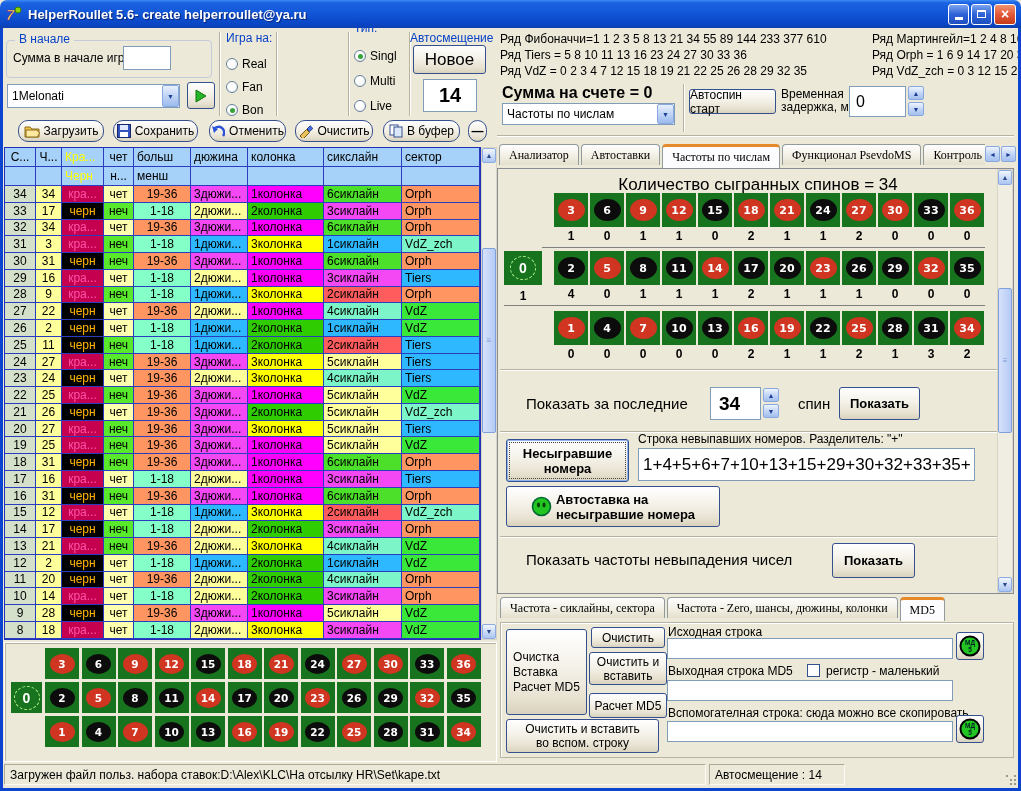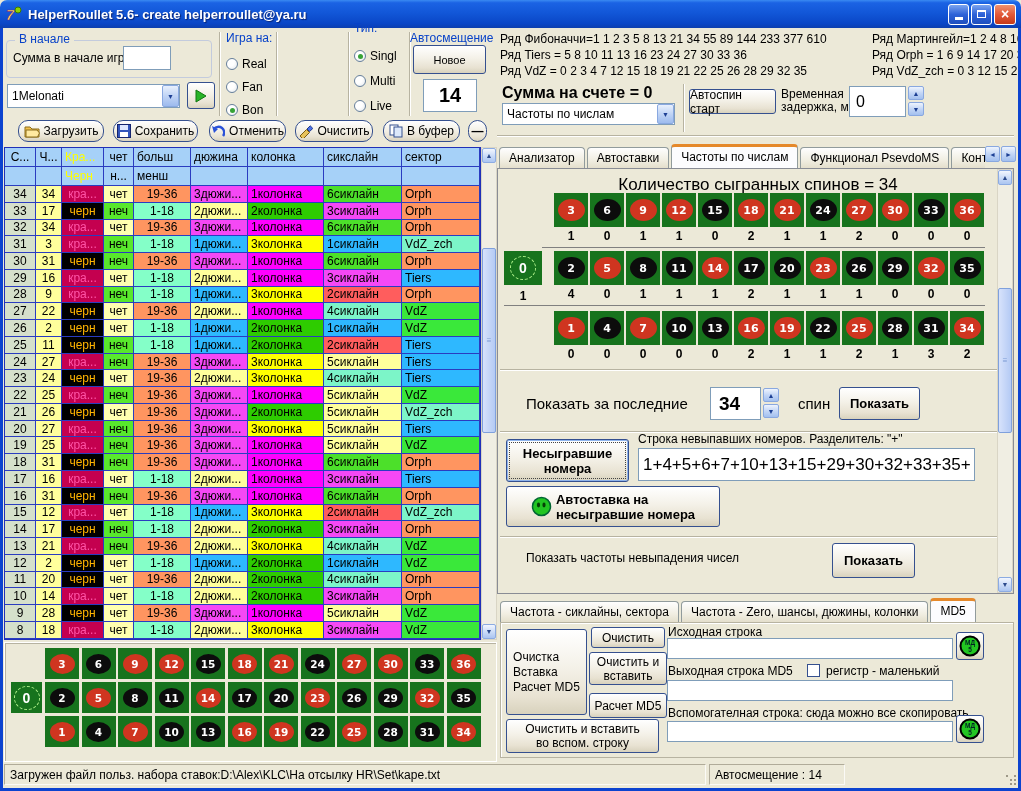--- a/index.html
+++ b/index.html
@@ -60,21 +60,21 @@
   #presetCombo{left:7px;top:84px;width:173px;height:24px;}
   #playBtn{left:187px;top:82px;width:28px;height:27px;}
   #playBtn svg{display:block;}
   .rgroup{position:absolute;display:flex;flex-direction:column;}
   #rg0{left:226px;top:31px;}   #rg0 .ritem{margin-top:9px;}
   #rg1{left:282px;top:31px;}   #rg1 .ritem{margin-top:5px;}
   #rg2{left:354px;top:21px;}   #rg2 .ritem{margin-top:11px;}
   #sepA{left:219px;top:32px;height:84px;} #sepB{left:276px;top:32px;height:84px;}
   #sepC{left:348px;top:32px;height:84px;} #sepD{left:409px;top:32px;height:84px;}
   #autoshiftLbl{position:absolute;left:410px;top:31px;width:82px;color:#0842c8;}
-  #newBtn{left:413px;top:45px;width:73px;height:29px;font-size:11px;}
+  #newBtn{left:413px;top:45px;width:73px;height:29px;font-size:17px;}
   #shiftVal{left:423px;top:79px;width:54px;height:33px;justify-content:center;font-size:20px;font-weight:bold;}
   .toolbtn{top:120px;height:22px;border-radius:10px;}
   #btnLoad{left:18px;width:86px;} #btnSave{left:113px;width:85px;} #btnUndo{left:209px;width:77px;}
   #btnClear{left:295px;width:78px;} #btnCopy{left:383px;width:77px;}
   #btnMinus{left:468px;width:19px;font-weight:bold;}
   
   #resultsTable{position:absolute;left:4px;top:147px;width:477px;height:493px;border:1px solid #2030b8;background:#a6d1f8;overflow:hidden;}
   .trow{display:grid;grid-template-columns:31px 26px 42px 30px 57px 57px 76px 78px 1fr;}
   .trow.thead{height:19px;} .trow.tdata{height:16.78px;}
   .tcell{border-right:1px solid #2a3cc0;border-bottom:1px solid #2a3cc0;display:flex;align-items:center;
@@ -102,21 +102,21 @@
   #seriesRight{position:absolute;left:872px;top:31px;width:146px;line-height:16px;white-space:nowrap;overflow:hidden;}
   #balance{position:absolute;left:502px;top:84px;font-size:16px;font-weight:bold;}
   #freqCombo{left:502px;top:103px;width:173px;height:22px;}
   #sepE{left:683px;top:84px;height:48px;}
   #autospinBtn{left:689px;top:89px;width:87px;height:25px;}
   #delayLbl{position:absolute;left:781px;top:88px;white-space:pre-line;line-height:13px;}
   #delayBox{left:849px;top:86px;width:57px;height:31px;font-size:16px;padding-left:6px;}
   #delayArrows{left:908px;top:86px;}
   #hr1{left:497px;top:135px;width:517px;}
   
-  .tabstrip{position:absolute;display:flex;align-items:flex-end;overflow:hidden;}
+  .tabstrip{position:absolute;display:flex;align-items:flex-start;overflow:hidden;font-family:Liberation Serif, serif;}
   #topTabs{left:499px;top:144px;width:486px;height:24px;}
   #bottomTabs{left:500px;top:597px;width:514px;height:25px;}
   .tab{flex:none;padding:3px 9px 3px 9px;background:linear-gradient(180deg,#fefefe,#f1eee2 60%,#e4dfcc);
     border:1px solid #919b9c;border-bottom:none;border-radius:4px 4px 0 0;margin-right:2px;height:21px;
     white-space:nowrap;overflow:hidden;}
   .tab.active{background:#fcfcfe;border-top:3px solid #e5892b;height:24px;padding-top:3px;z-index:2;}
   #tabArrows{position:absolute;left:985px;top:146px;display:flex;gap:1px;z-index:3;}
   #tabArrows .sbtn{width:15px;height:16px;}
   
   #mainPanel{position:absolute;left:497px;top:168px;width:517px;height:426px;border:1px solid #898c95;background:#ece9d8;}
@@ -138,21 +138,21 @@
   #showLbl{position:absolute;left:28px;top:226px;font-size:15px;}
   #showVal{left:212px;top:218px;width:51px;height:33px;font-size:19px;font-weight:bold;padding-left:8px;}
   #showArrows{left:265px;top:219px;}
   #showSuffix{position:absolute;left:300px;top:226px;font-size:15px;}
   #showBtn{left:341px;top:218px;width:81px;height:33px;font-weight:bold;font-size:13px;}
   #missedBtn{left:8px;top:270px;width:123px;height:43px;font-weight:bold;font-size:13px;white-space:pre-line;text-align:center;}
   #missedLbl{position:absolute;left:140px;top:263px;}
   #missedInp{position:absolute;left:140px;top:279px;width:337px;height:33px;border:1px solid #7f9db9;background:#fff;
     font-size:17px;font-family:"Liberation Sans",sans-serif;padding:0 4px;}
   #autobetBtn{left:8px;top:317px;width:214px;height:41px;font-weight:bold;font-size:13px;white-space:pre-line;}
-  #fsLbl{position:absolute;left:28px;top:382px;font-size:12px;}
+  #fsLbl{position:absolute;left:28px;top:382px;font-size:15px;}
   #fsBtn{left:334px;top:374px;width:83px;height:35px;font-weight:bold;font-size:13px;}
   
   #md5Panel{position:absolute;left:500px;top:622px;width:514px;height:136px;border:1px solid #b7b3a1;
     box-shadow:inset 1px 1px 0 #fff;background:#ece9d8;}
   #md5Big{left:5px;top:6px;width:81px;height:86px;white-space:pre-line;line-height:15px;}
   #md5Clr{left:90px;top:4px;width:74px;height:21px;}
   #md5ClrIns{left:88px;top:29px;width:78px;height:33px;white-space:pre-line;line-height:14px;text-align:center;}
   #md5Calc{left:88px;top:70px;width:78px;height:25px;}
   #md5ClrAux{left:5px;top:96px;width:153px;height:34px;white-space:pre-line;line-height:14px;text-align:center;}
   .md5lab{position:absolute;font-size:12px;}

